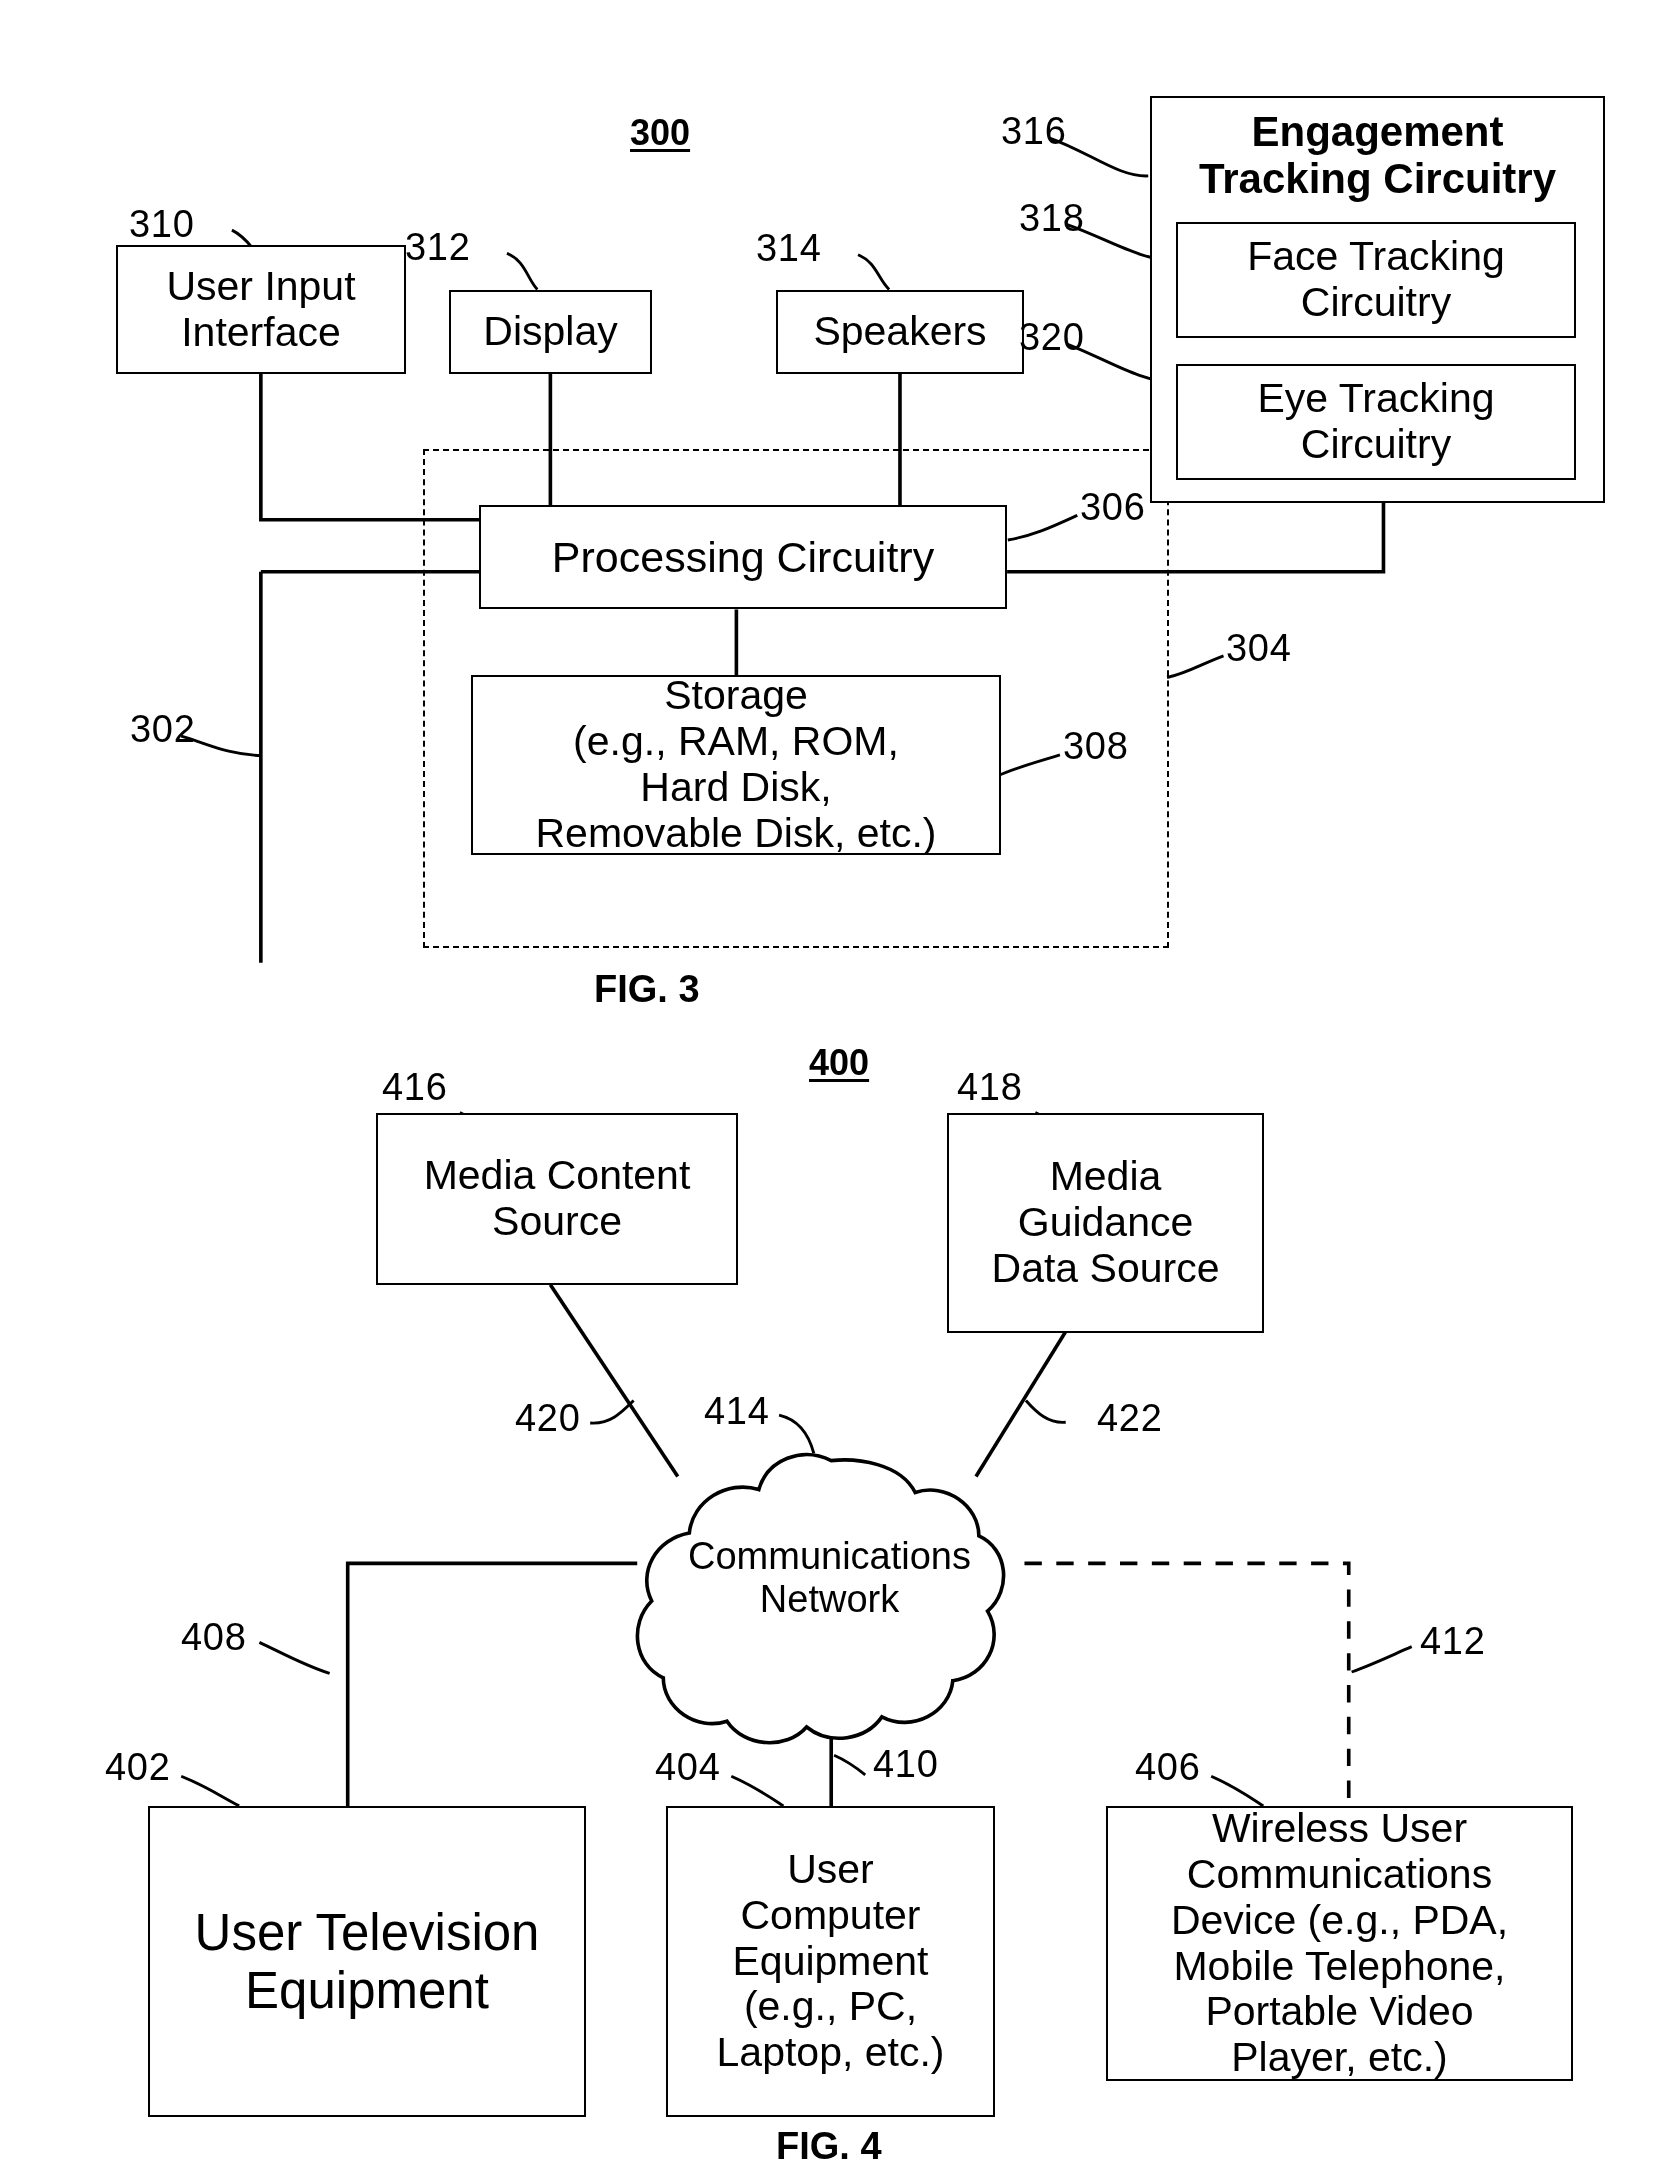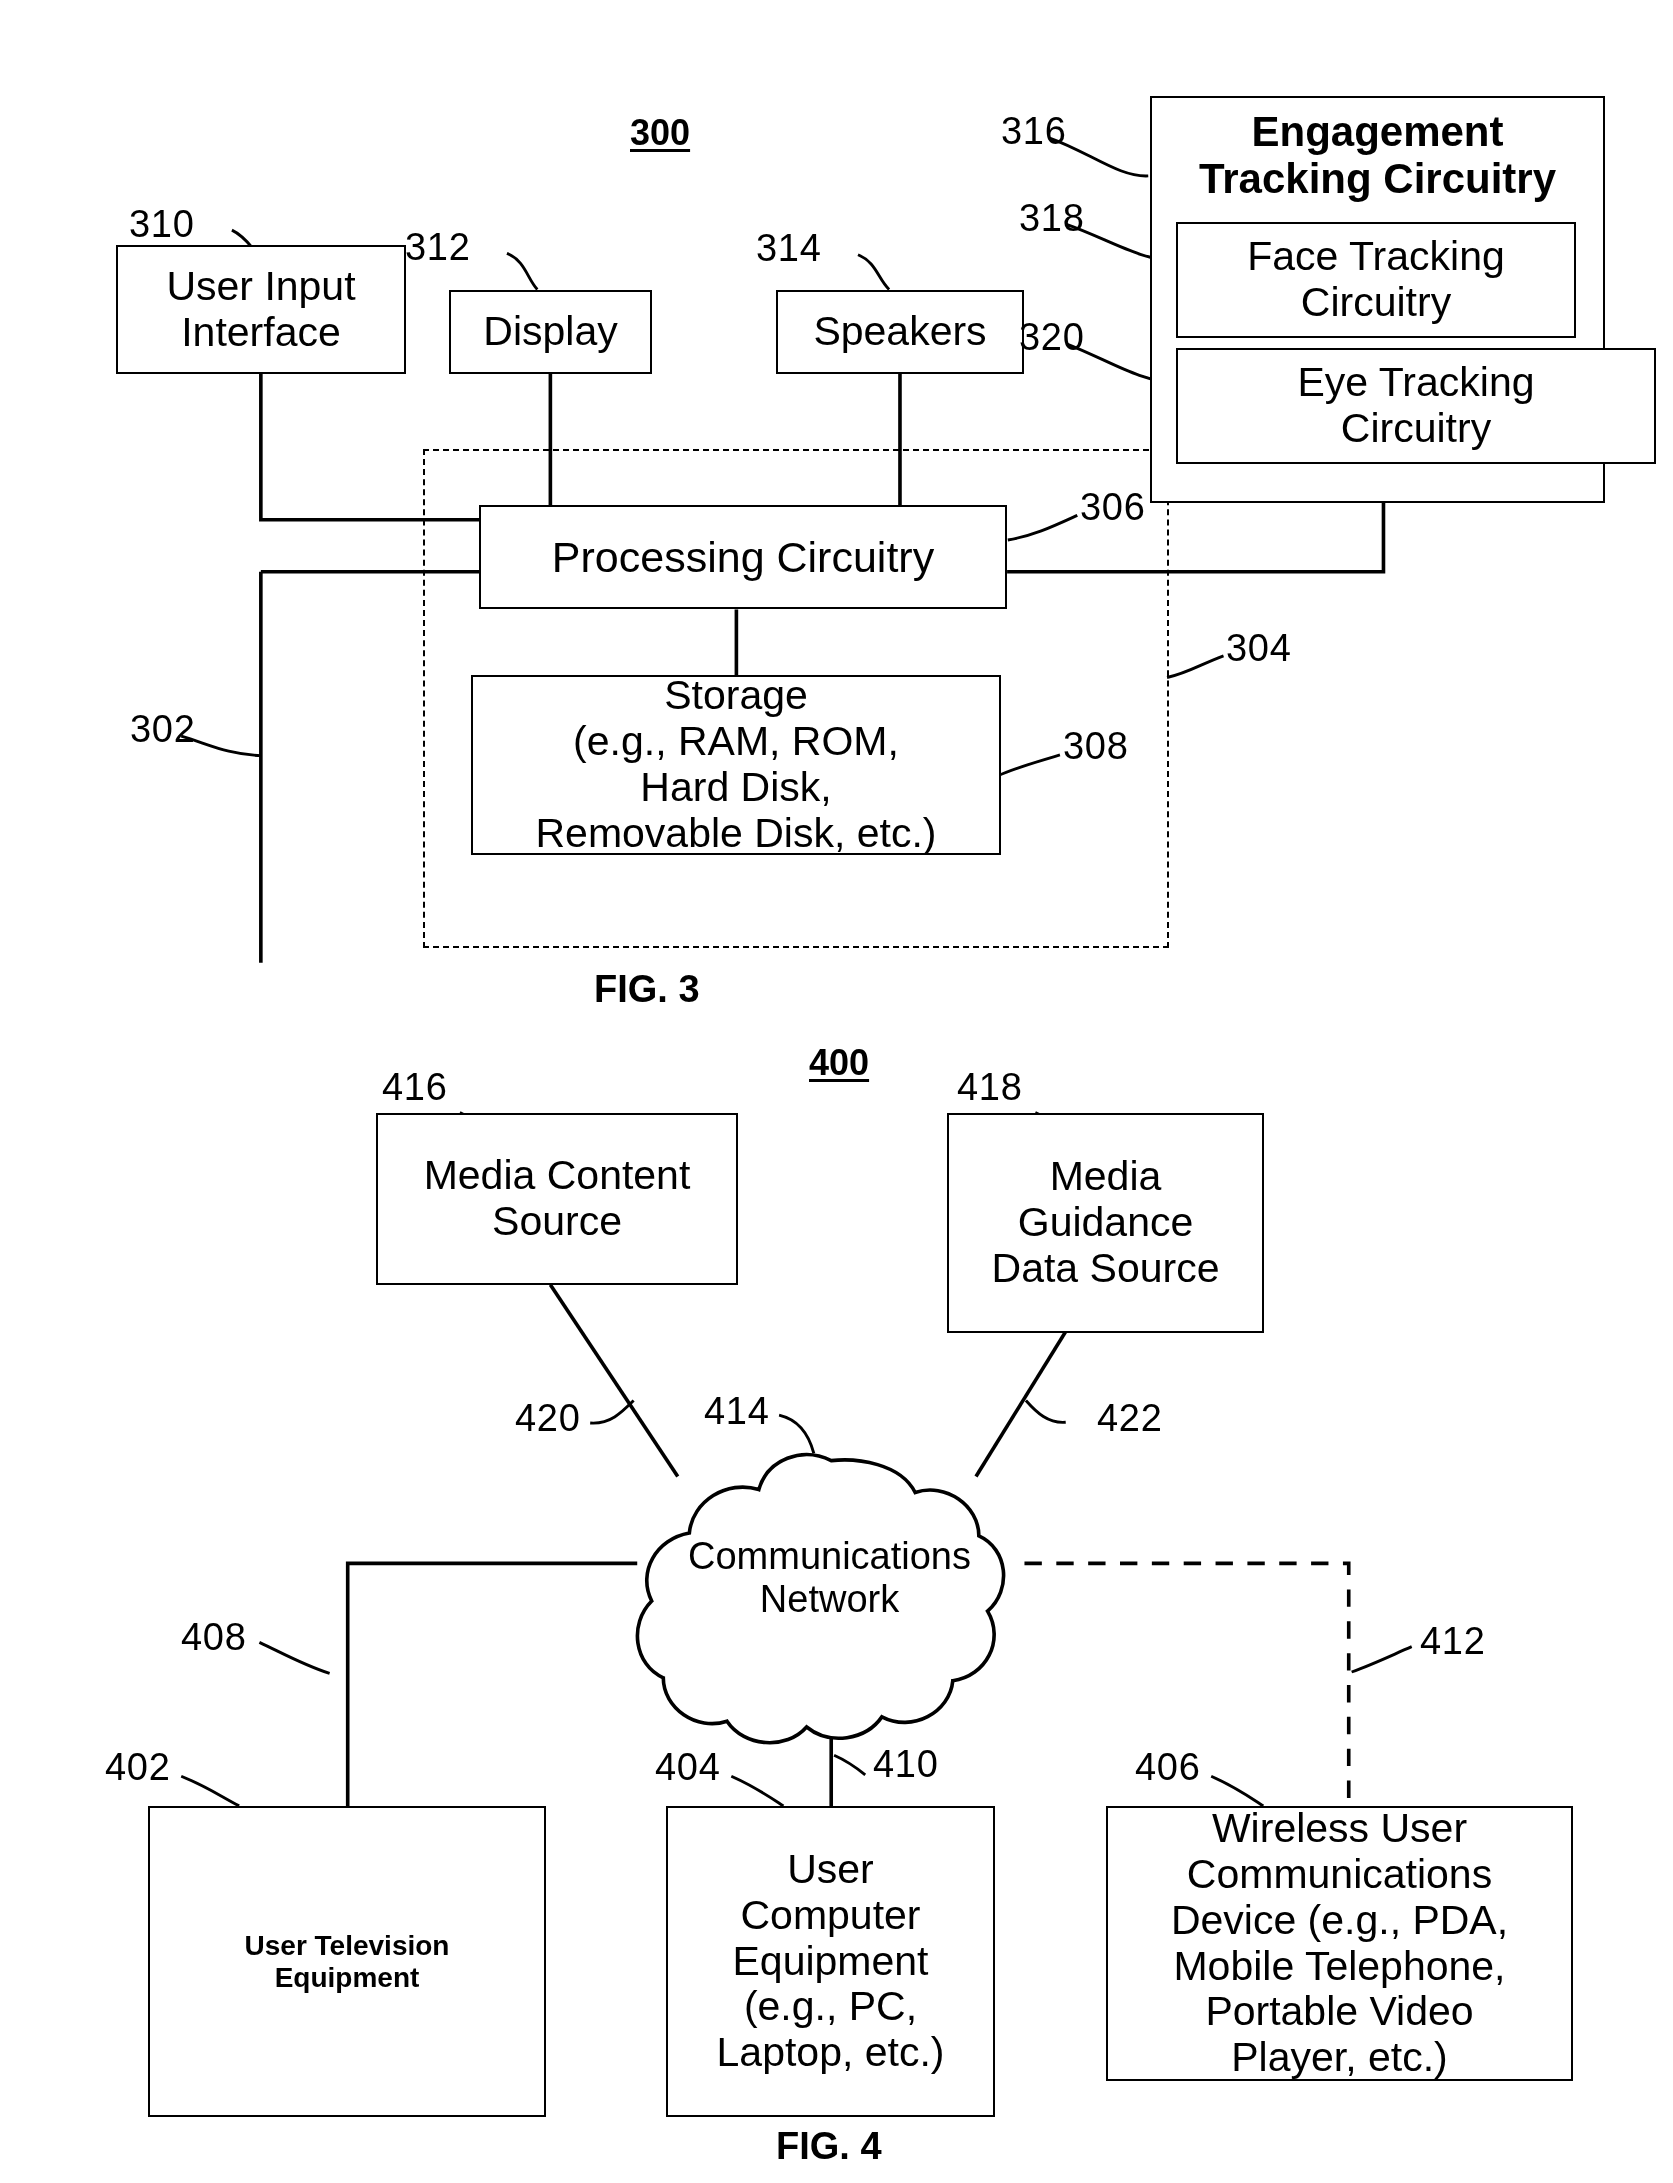--- a/index.html
+++ b/index.html
@@ -182,21 +182,21 @@
   <div class="box" style="left:776px; top:290px; width:248px; height:84px; font-size:41px;">
     <span class="txt">Speakers</span>
   </div>
 
   <div class="box bold" style="left:1150px; top:96px; width:455px; height:407px; font-size:42px; align-items:flex-start; padding-top:10px;">
     <span class="txt">Engagement<br>Tracking Circuitry</span>
   </div>
   <div class="box" style="left:1176px; top:222px; width:400px; height:116px; font-size:41px;">
     <span class="txt">Face Tracking<br>Circuitry</span>
   </div>
-  <div class="box" style="left:1176px; top:348px; width:480px; height:116px; font-size:41px;">
+  <div class="box" style="left:1176px; top:364px; width:400px; height:116px; font-size:41px;">
     <span class="txt">Eye Tracking<br>Circuitry</span>
   </div>
 
   <div class="dashed-region" style="left:423px; top:449px; width:746px; height:499px;"></div>
 
   <div class="box" style="left:479px; top:505px; width:528px; height:104px; font-size:43px;">
     <span class="txt">Processing Circuitry</span>
   </div>
 
   <div class="box" style="left:471px; top:675px; width:530px; height:180px; font-size:41px;">
@@ -224,21 +224,21 @@
 
   <div class="box" style="left:947px; top:1113px; width:317px; height:220px; font-size:41px;">
     <span class="txt">Media<br>Guidance<br>Data Source</span>
   </div>
 
   <div class="cloud-label" style="left:634px; top:1535px; width:391px;">
     <span>Communications</span><br>
     <span>Network</span>
   </div>
 
-  <div class="box" style="left:148px; top:1806px; width:398px; height:311px; font-size:28px;font-weight:bold;">
+  <div class="box" style="left:148px; top:1806px; width:438px; height:311px; font-size:51px;">
     <span class="txt">User Television<br>Equipment</span>
   </div>
 
   <div class="box" style="left:666px; top:1806px; width:329px; height:311px; font-size:41px;">
     <span class="txt">User<br>Computer<br>Equipment<br>(e.g., PC,<br>Laptop, etc.)</span>
   </div>
 
   <div class="box" style="left:1106px; top:1806px; width:467px; height:275px; font-size:41px;">
     <span class="txt">Wireless User<br>Communications<br>Device (e.g., PDA,<br>Mobile Telephone,<br>Portable Video<br>Player, etc.)</span>
   </div>

